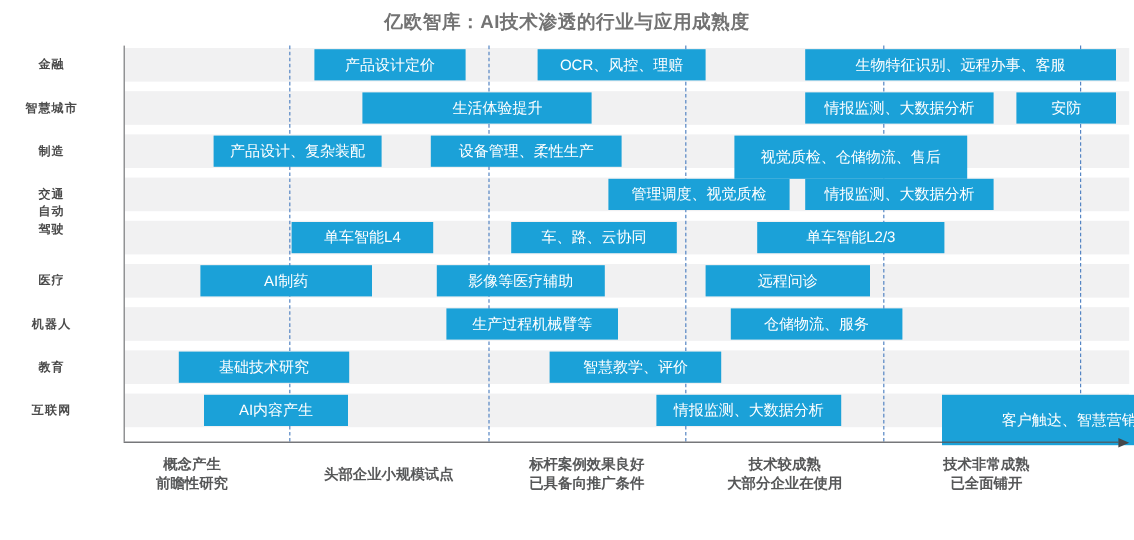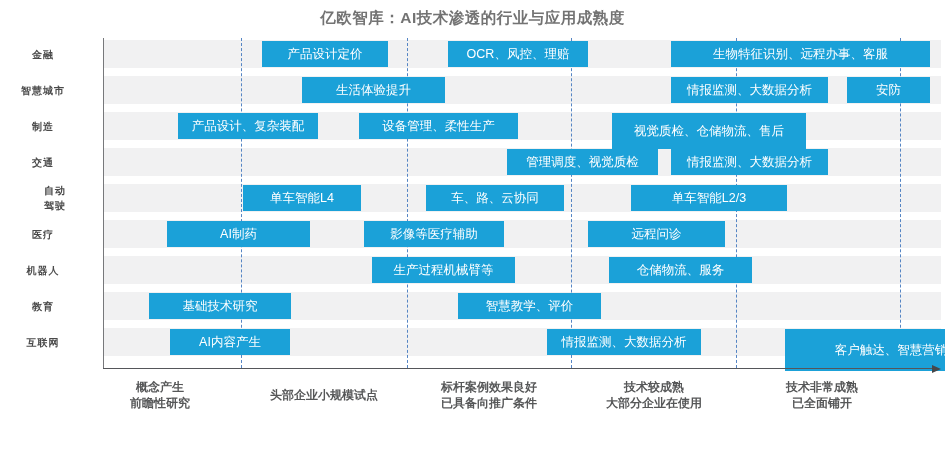--- a/index.html
+++ b/index.html
@@ -29,39 +29,39 @@
   <div id="plot">
       <div class="band" style="left: 104px; top: 40px; width: 837px; height: 28px;"></div>
       <div class="industry-label" style="left: 0px; top: 40px; width: 86px; height: 28px;">金融</div>
       <div class="band" style="left: 104px; top: 76px; width: 837px; height: 28px;"></div>
       <div class="industry-label" style="left: 0px; top: 76px; width: 86px; height: 28px;">智慧城市</div>
       <div class="band" style="left: 104px; top: 112px; width: 837px; height: 28px;"></div>
       <div class="industry-label" style="left: 0px; top: 112px; width: 86px; height: 28px;">制造</div>
       <div class="band" style="left: 104px; top: 148px; width: 837px; height: 28px;"></div>
       <div class="industry-label" style="left: 0px; top: 148px; width: 86px; height: 28px;">交通</div>
       <div class="band" style="left: 104px; top: 184px; width: 837px; height: 28px;"></div>
-      <div class="industry-label" style="left: 0px; top: 184px; width: 86px; height: 28px; padding-left: 12px;">自动
+      <div class="industry-label" style="left: 0px; top: 170px; width: 86px; height: 28px;">自动
 驾驶</div>
       <div class="band" style="left: 104px; top: 220px; width: 837px; height: 28px;"></div>
       <div class="industry-label" style="left: 0px; top: 220px; width: 86px; height: 28px;">医疗</div>
       <div class="band" style="left: 104px; top: 256px; width: 837px; height: 28px;"></div>
       <div class="industry-label" style="left: 0px; top: 256px; width: 86px; height: 28px;">机器人</div>
       <div class="band" style="left: 104px; top: 292px; width: 837px; height: 28px;"></div>
       <div class="industry-label" style="left: 0px; top: 292px; width: 86px; height: 28px;">教育</div>
       <div class="band" style="left: 104px; top: 328px; width: 837px; height: 28px;"></div>
       <div class="industry-label" style="left: 0px; top: 328px; width: 86px; height: 28px;">互联网</div>
       <div class="boundary" style="left: 241px; top: 38px; height: 330px;"></div>
       <div class="boundary" style="left: 407px; top: 38px; height: 330px;"></div>
       <div class="boundary" style="left: 571px; top: 38px; height: 330px;"></div>
       <div class="boundary" style="left: 736px; top: 38px; height: 330px;"></div>
       <div class="boundary" style="left: 900px; top: 38px; height: 330px;"></div>
       <div class="app-box" style="left: 262px; top: 41px; width: 126px; height: 26px;">产品设计定价</div>
       <div class="app-box" style="left: 448px; top: 41px; width: 140px; height: 26px;">OCR、风控、理赔</div>
       <div class="app-box" style="left: 671px; top: 41px; width: 259px; height: 26px;">生物特征识别、远程办事、客服</div>
-      <div class="app-box" style="left: 302px; top: 77px; width: 143px; height: 26px;">生活体验提升</div>
+      <div class="app-box" style="left: 302px; top: 77px; width: 157px; height: 26px; padding-left: 34px;">生活体验提升</div>
       <div class="app-box" style="left: 671px; top: 77px; width: 157px; height: 26px;">情报监测、大数据分析</div>
       <div class="app-box" style="left: 847px; top: 77px; width: 83px; height: 26px;">安防</div>
       <div class="app-box" style="left: 178px; top: 113px; width: 140px; height: 26px;">产品设计、复杂装配</div>
       <div class="app-box" style="left: 359px; top: 113px; width: 159px; height: 26px;">设备管理、柔性生产</div>
       <div class="app-box" style="left: 612px; top: 113px; width: 194px; height: 36px;">视觉质检、仓储物流、售后</div>
       <div class="app-box" style="left: 507px; top: 149px; width: 151px; height: 26px;">管理调度、视觉质检</div>
       <div class="app-box" style="left: 671px; top: 149px; width: 157px; height: 26px;">情报监测、大数据分析</div>
       <div class="app-box" style="left: 243px; top: 185px; width: 118px; height: 26px;">单车智能L4</div>
       <div class="app-box" style="left: 426px; top: 185px; width: 138px; height: 26px;">车、路、云协同</div>
       <div class="app-box" style="left: 631px; top: 185px; width: 156px; height: 26px;">单车智能L2/3</div>

